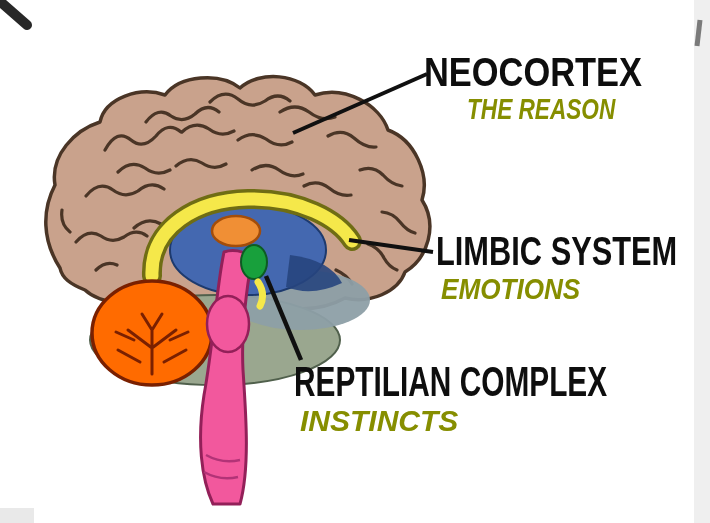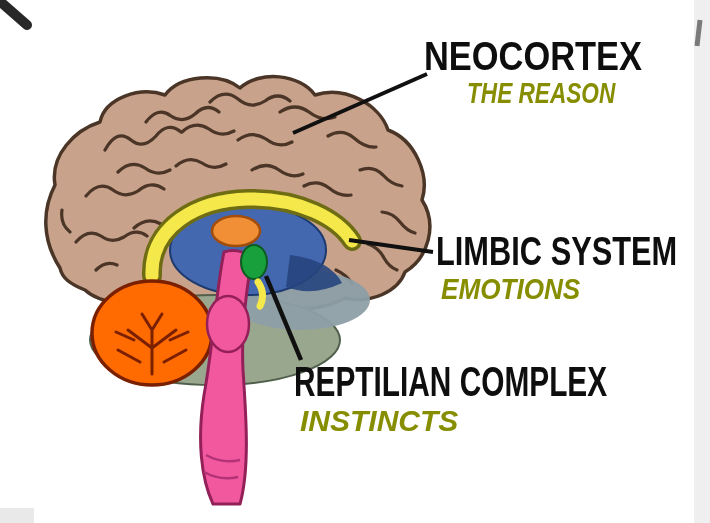--- a/index.html
+++ b/index.html
@@ -28,21 +28,21 @@
     line-height:0.92;
   }
   .label .subtitle{
     display:block;
     font-weight:bold;
     font-style:italic;
     white-space:nowrap;
     transform-origin:0 0;
     line-height:1;
   }
-  .label-neocortex{left:424px; top:38px;}
+  .label-neocortex{left:424px; top:54px;}
   .label-neocortex .title{font-size:40px; transform:scaleX(0.86);}
   .label-neocortex .subtitle{font-size:29px; margin-left:43px; margin-top:4px; transform:scaleX(0.78);}
 
   .label-limbic{left:436px; top:233px;}
   .label-limbic .title{font-size:40px; transform:scaleX(0.77);}
   .label-limbic .subtitle{font-size:29px; margin-left:5px; margin-top:5px; transform:scaleX(0.90);}
 
   .label-reptilian{left:294px; top:363px;}
   .label-reptilian .title{font-size:42px; transform:scaleX(0.71);}
   .label-reptilian .subtitle{font-size:30px; margin-left:6px; margin-top:4px;}

